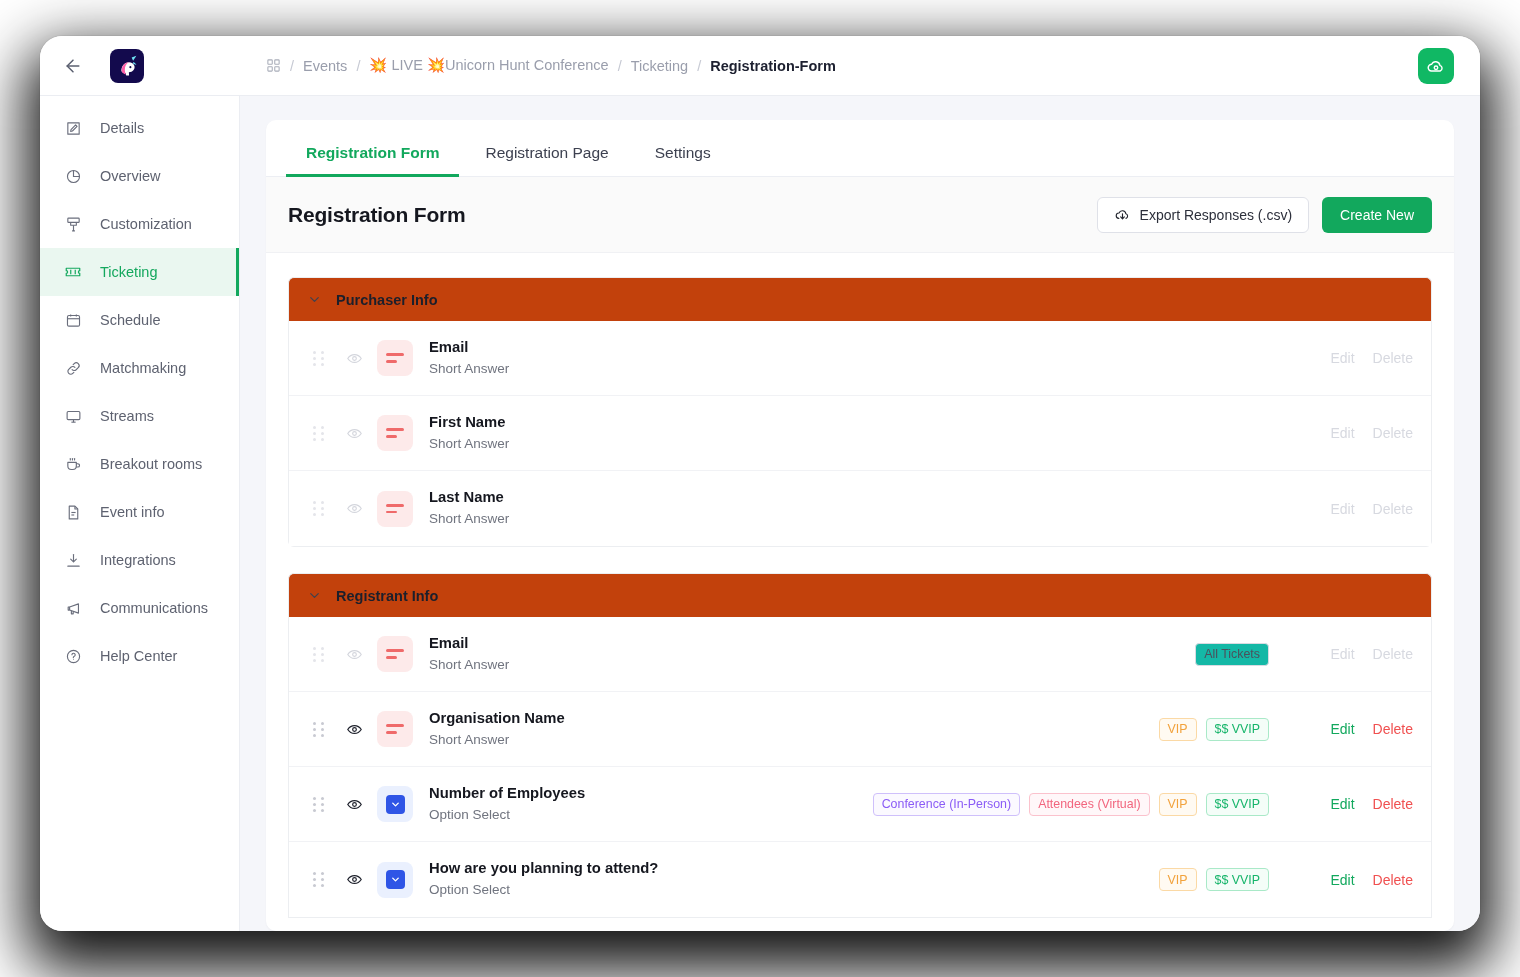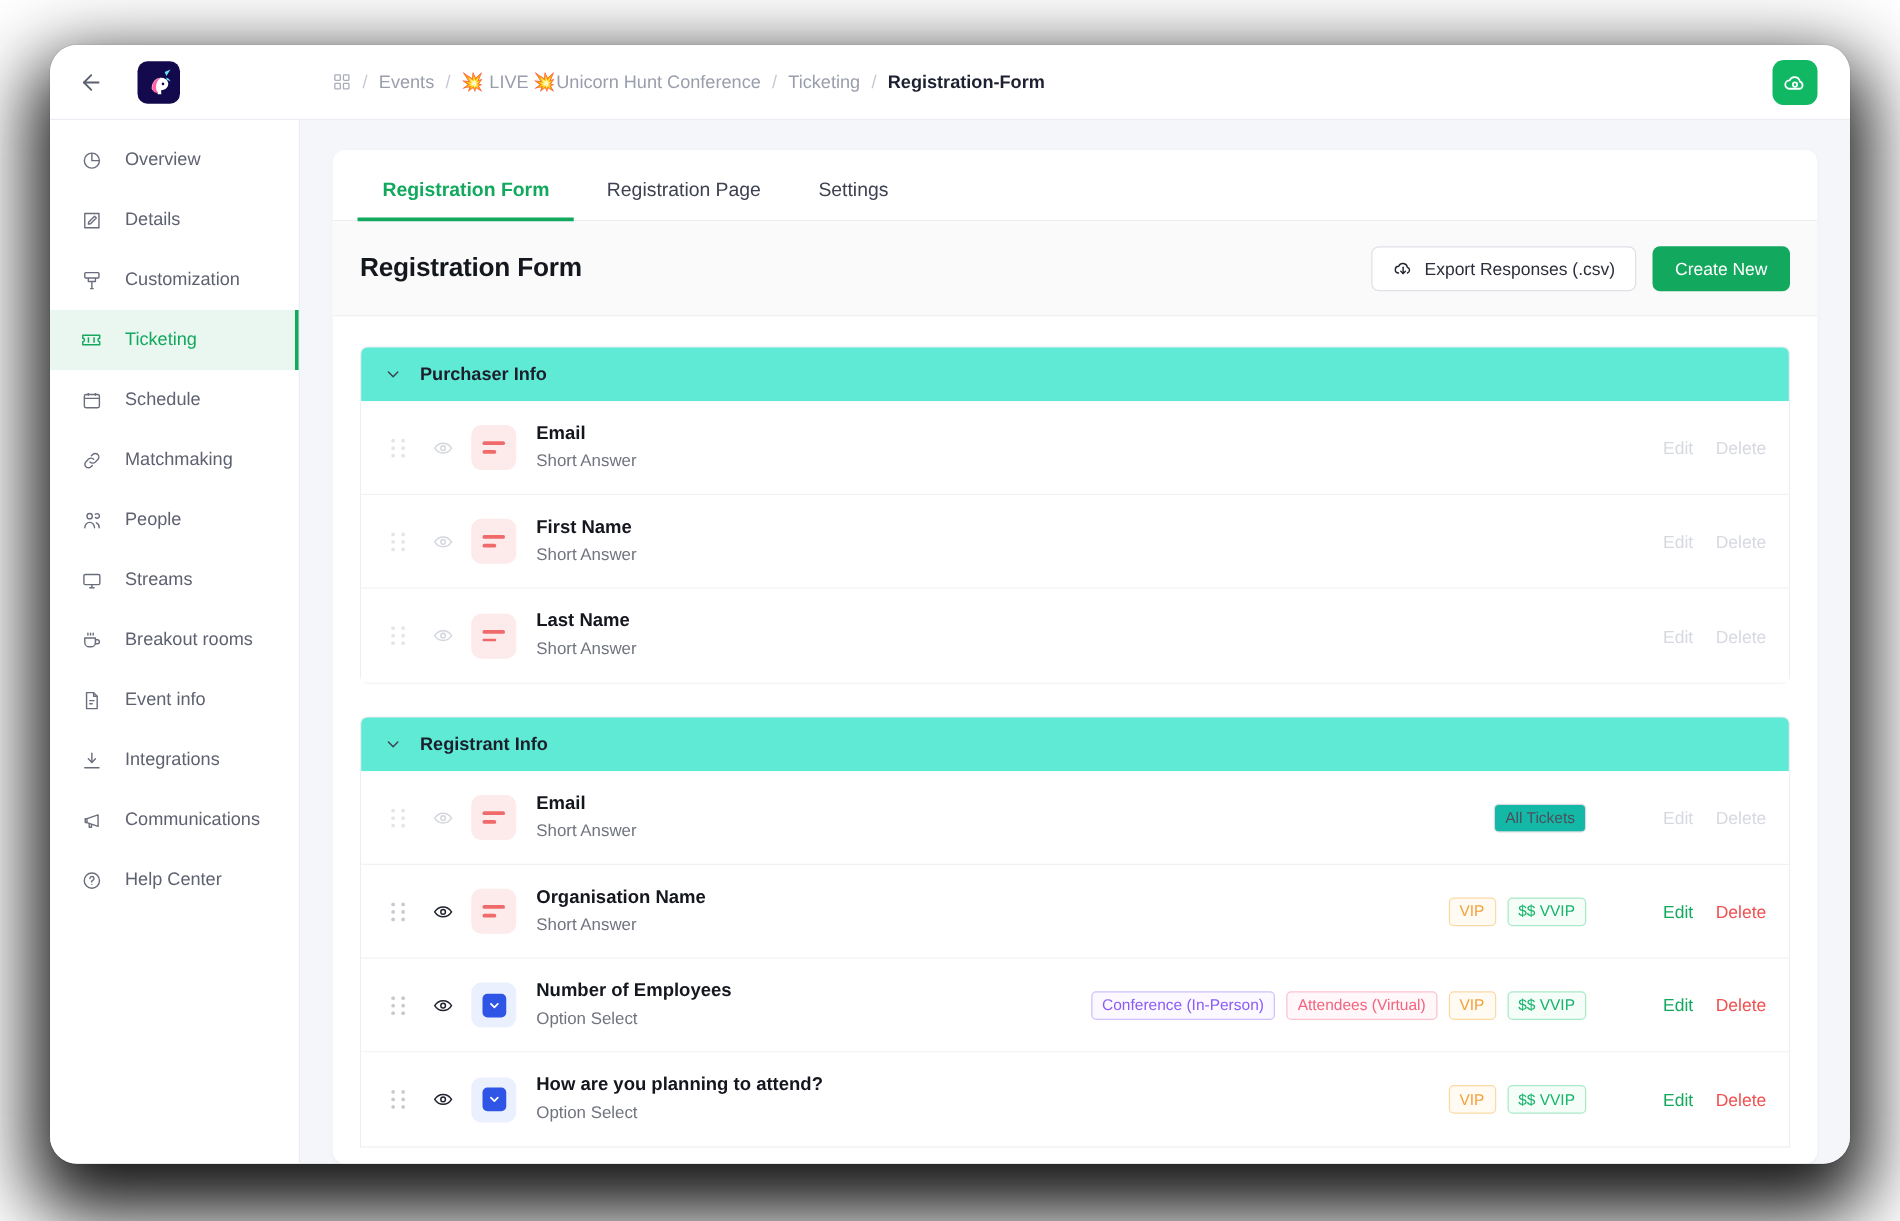--- a/index.html
+++ b/index.html
@@ -211,21 +211,21 @@
     font-family: inherit;
   }
 
   .form-scroll {
     flex: 1;
     padding: 24px 22px 0 22px;
     overflow: hidden;
   }
 
   .section-header {
-    background: #5eead4;
+    background: #c2410c;
     border: 1px solid #eceef1;
     border-bottom: none;
     border-radius: 6px 6px 0 0;
     height: 44px;
     display: flex;
     align-items: center;
     gap: 14px;
     padding-left: 18px;
     cursor: pointer;
   }
@@ -367,36 +367,36 @@
       </div>
     </div>
   </div>
 
   <div class="body-wrap">
 
     <nav class="sidebar">
 
       <div class="nav-item">
         <span class="nav-icon">
+          <svg width="17" height="17" viewBox="0 0 24 24" fill="none" stroke="currentColor" stroke-width="1.6" stroke-linejoin="round">
+              <path d="M4 4h16v16H4z"></path>
+              <path d="M15 7l2 2-6.5 6.5L8 16l.5-2.5z"></path>
+            </svg>
+        </span>
+        <span>Details</span>
+      </div>
+
+      <div class="nav-item">
+        <span class="nav-icon">
           <svg width="17" height="17" viewBox="0 0 24 24" fill="none" stroke="currentColor" stroke-width="1.6">
               <circle cx="12" cy="12" r="8.5"></circle>
               <path d="M12 3.5v8.5h8.5"></path>
             </svg>
         </span>
         <span>Overview</span>
-      </div>
-
-      <div class="nav-item">
-        <span class="nav-icon">
-          <svg width="17" height="17" viewBox="0 0 24 24" fill="none" stroke="currentColor" stroke-width="1.6" stroke-linejoin="round">
-              <path d="M4 4h16v16H4z"></path>
-              <path d="M15 7l2 2-6.5 6.5L8 16l.5-2.5z"></path>
-            </svg>
-        </span>
-        <span>Details</span>
       </div>
 
       <div class="nav-item">
         <span class="nav-icon">
           <svg width="17" height="17" viewBox="0 0 24 24" fill="none" stroke="currentColor" stroke-width="1.6" stroke-linejoin="round">
               <rect x="4" y="3" width="16" height="6" rx="1"></rect>
               <path d="M8 9v4h8V9"></path>
               <path d="M12 13v8"></path>
               <path d="M10 21h4"></path>
             </svg>
@@ -431,31 +431,20 @@
         <span class="nav-icon">
           <svg width="17" height="17" viewBox="0 0 24 24" fill="none" stroke="currentColor" stroke-width="1.6" stroke-linecap="round">
               <path d="M10 13.5a4 4 0 0 0 5.7.3l3-3a4 4 0 0 0-5.7-5.7l-1.5 1.5"></path>
               <path d="M14 10.5a4 4 0 0 0-5.7-.3l-3 3a4 4 0 0 0 5.7 5.7l1.5-1.5"></path>
             </svg>
         </span>
         <span>Matchmaking</span>
       </div>
 
 
-      <div class="nav-item">
-        <span class="nav-icon">
-          <svg width="17" height="17" viewBox="0 0 24 24" fill="none" stroke="currentColor" stroke-width="1.6" stroke-linecap="round">
-              <circle cx="9.5" cy="7" r="3"></circle>
-              <path d="M4 20c0-3.3 2.5-6 5.5-6s5.5 2.7 5.5 6"></path>
-              <path d="M16 8.5a2.6 2.6 0 1 0 0-3.6"></path>
-              <path d="M17 14.5c2 .7 3.3 2.8 3.3 5.5"></path>
-            </svg>
-        </span>
-        <span>People</span>
-      </div>
 
       <div class="nav-item">
         <span class="nav-icon">
           <svg width="17" height="17" viewBox="0 0 24 24" fill="none" stroke="currentColor" stroke-width="1.6" stroke-linejoin="round">
               <rect x="3" y="5" width="18" height="11.5" rx="1.6"></rect>
               <path d="M9 20h6"></path>
               <path d="M12 16.5V20"></path>
             </svg>
         </span>
         <span>Streams</span>

